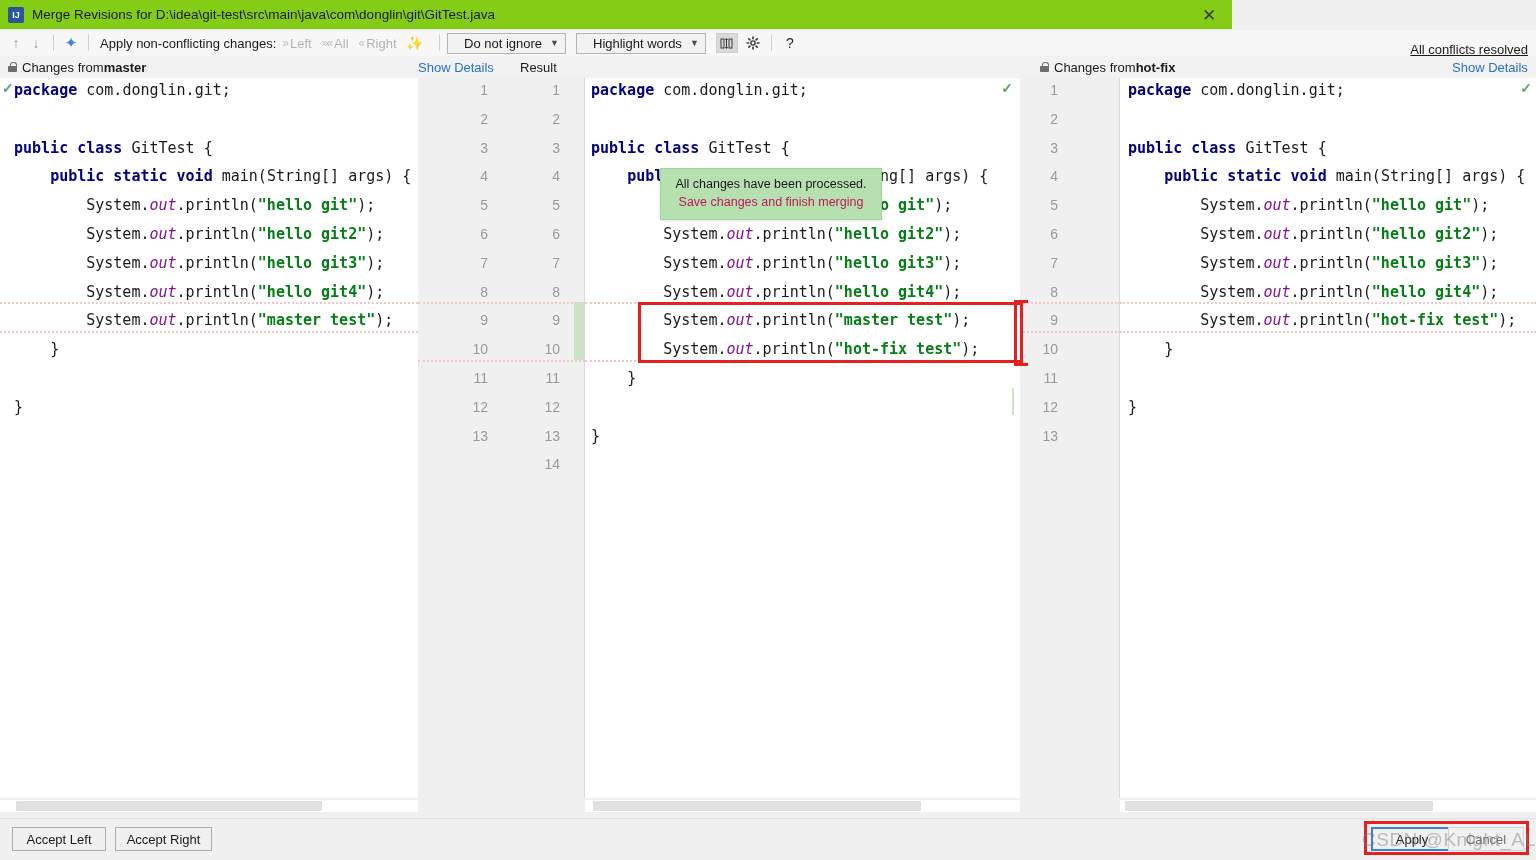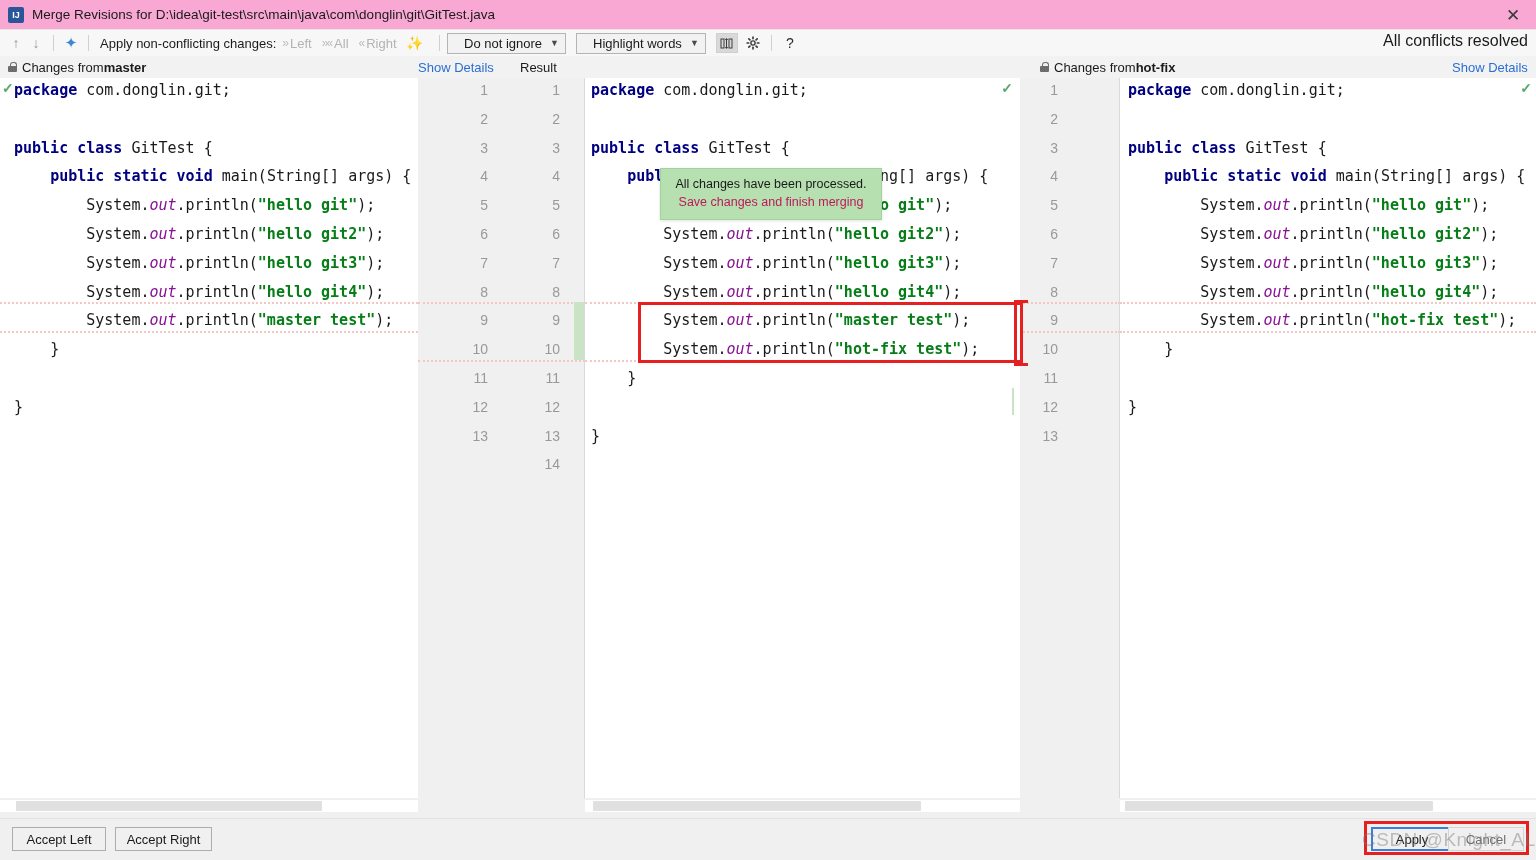--- a/index.html
+++ b/index.html
@@ -11,22 +11,22 @@
   }
   .app {
     position: relative;
     width: 1536px; height: 860px;
     background: #f0f0f0;
   }
 
   
   .titlebar {
     position: absolute; top: 0; left: 0;
-    width: 1536px; height: 30px;
-    background: #f9a8d4;
+    width: 1232px; height: 30px;
+    background: #84cc16;
     border-bottom: 1px solid #e6e6e6;
     display: flex; align-items: center;
   }
   .title-icon {
     width: 16px; height: 16px;
     margin-left: 8px; margin-right: 8px;
     background: #2a5699;
     border-radius: 2px;
     position: relative;
     flex: none;
@@ -107,22 +107,22 @@
     width: 22px; height: 20px;
     display: flex; align-items: center; justify-content: center;
     cursor: pointer; color: #3c3c3c; font-size: 13px;
   }
   .tb-help {
     width: 22px; height: 20px;
     display: flex; align-items: center; justify-content: center;
     cursor: pointer; color: #2b2b2b; font-size: 14px;
   }
   .conflict-status {
-    position: absolute; right: 8px; top: 2px;
-    font-size: 16px; color: #1a1a1a; white-space: nowrap;
+    position: absolute; right: 8px; top: 12px;
+    font-size: 13px; color: #1a1a1a; white-space: nowrap; text-decoration: underline;
   }
 
   
   .panelheads {
     position: absolute; top: 56px; left: 0;
     width: 1536px; height: 22px;
     background: #f2f2f2;
   }
   .ph {
     position: absolute; top: 0; height: 22px;

